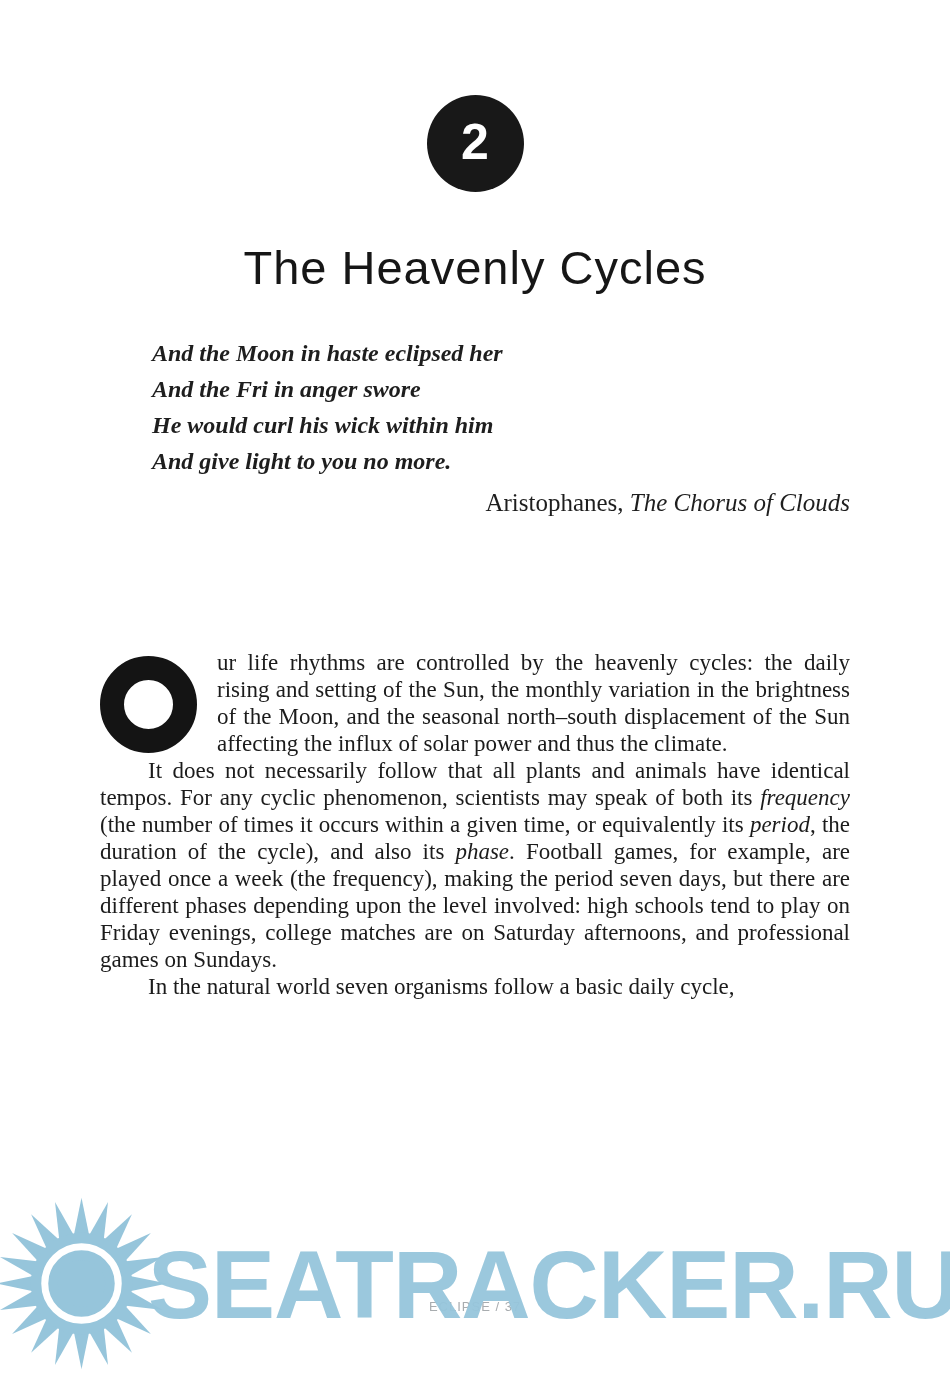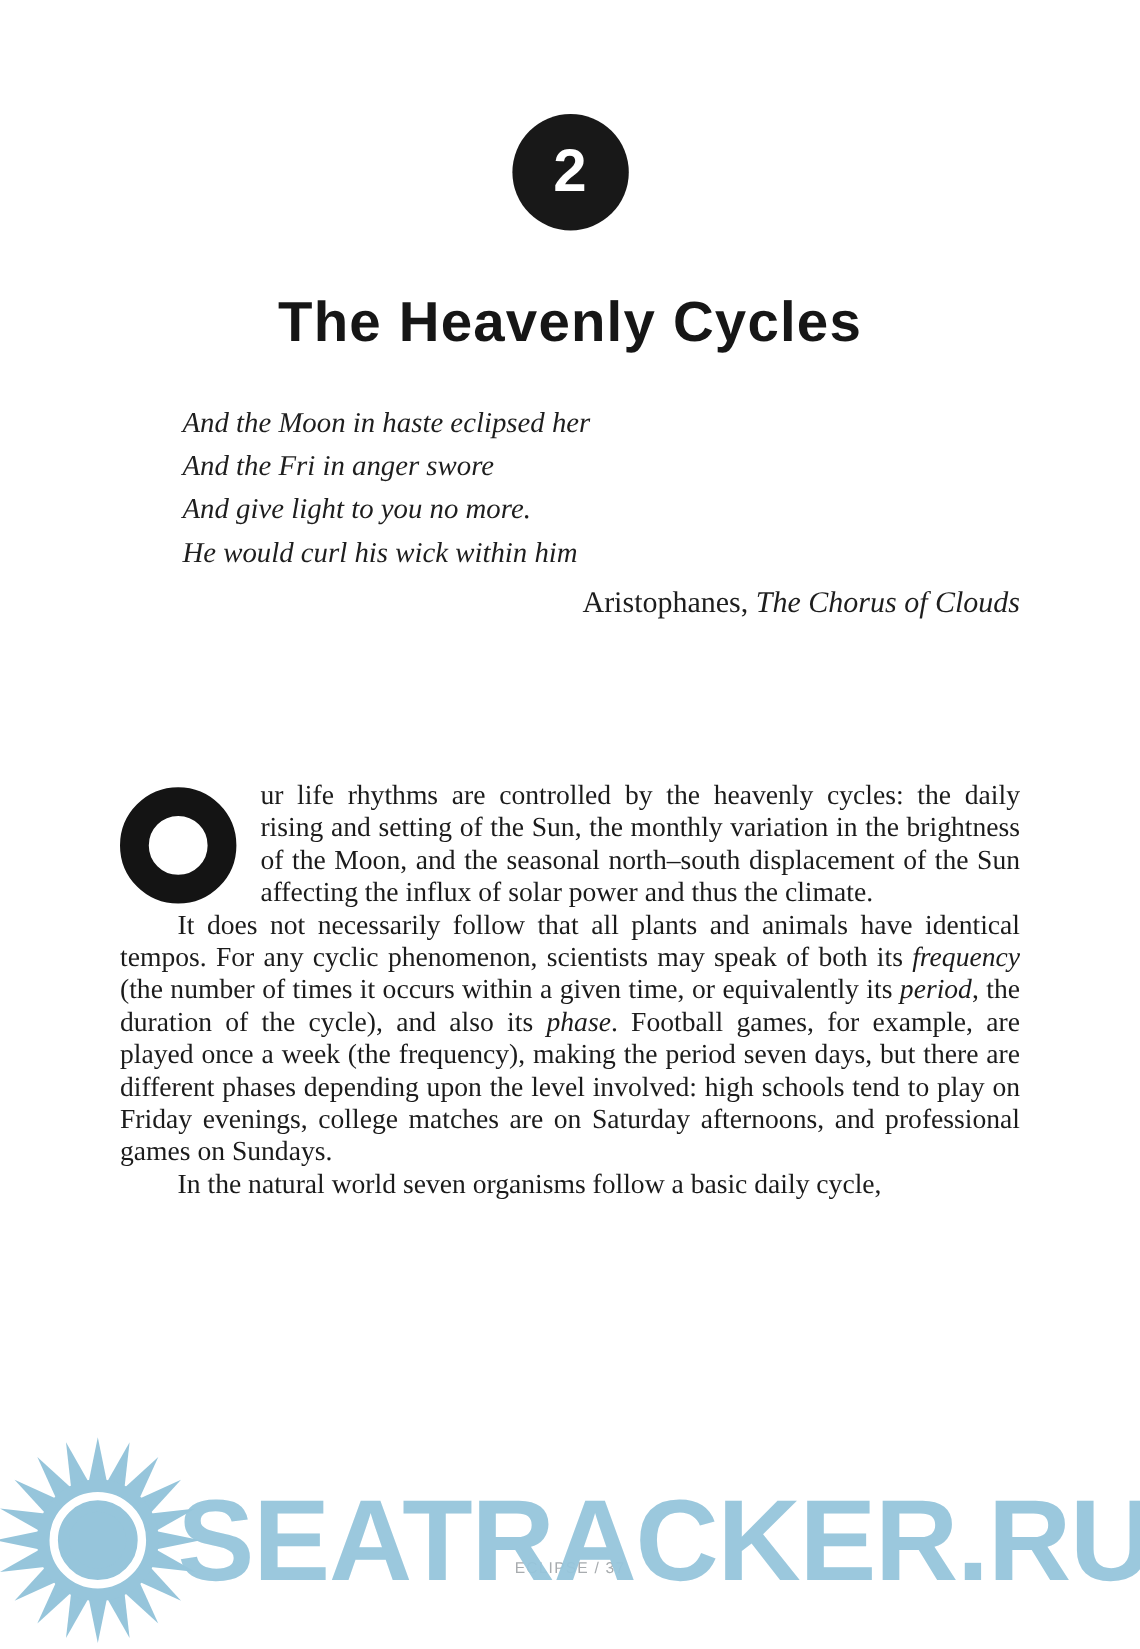--- a/index.html
+++ b/index.html
@@ -26,25 +26,25 @@
     font-family:"Liberation Sans", sans-serif;
     font-size:50px;
     font-weight:bold;
     transform:translateY(-2px);
   }
   .chapter-title {
     margin-top:48px;
     text-align:center;
     font-family:"Liberation Sans", sans-serif;
     font-size:47px;
-    font-weight:bold;
+    font-weight:normal;
     letter-spacing:1px;
     color:#161616;
   }
-  .epigraph { margin:40px 0 0 152px; }
+  .epigraph { margin:40px 0 0 152px;font-weight:bold; }
   .epigraph-line {
     font-style:italic;
     font-size:24px;
     line-height:36px;
     color:#1e1e1e;
   }
   .attribution {
     margin:10px 100px 0 0;
     text-align:right;
     font-size:25px;
@@ -110,22 +110,22 @@
 
   <div class="chapter-badge">
     <span class="num">2</span>
   </div>
 
   <h1 class="chapter-title">The Heavenly Cycles</h1>
 
   <div class="epigraph">
     <div class="epigraph-line">And the Moon in haste eclipsed her</div>
     <div class="epigraph-line">And the Fri in anger swore</div>
+    <div class="epigraph-line">He would curl his wick within him</div>
     <div class="epigraph-line">And give light to you no more.</div>
-    <div class="epigraph-line">He would curl his wick within him</div>
   </div>
 
   <div class="attribution">
     <span>Aristophanes, </span><em>The Chorus of Clouds</em>
   </div>
 
   <div class="body-text">
     <p>
       <span class="drop-cap">
           <span class="visually-hidden">O</span>

